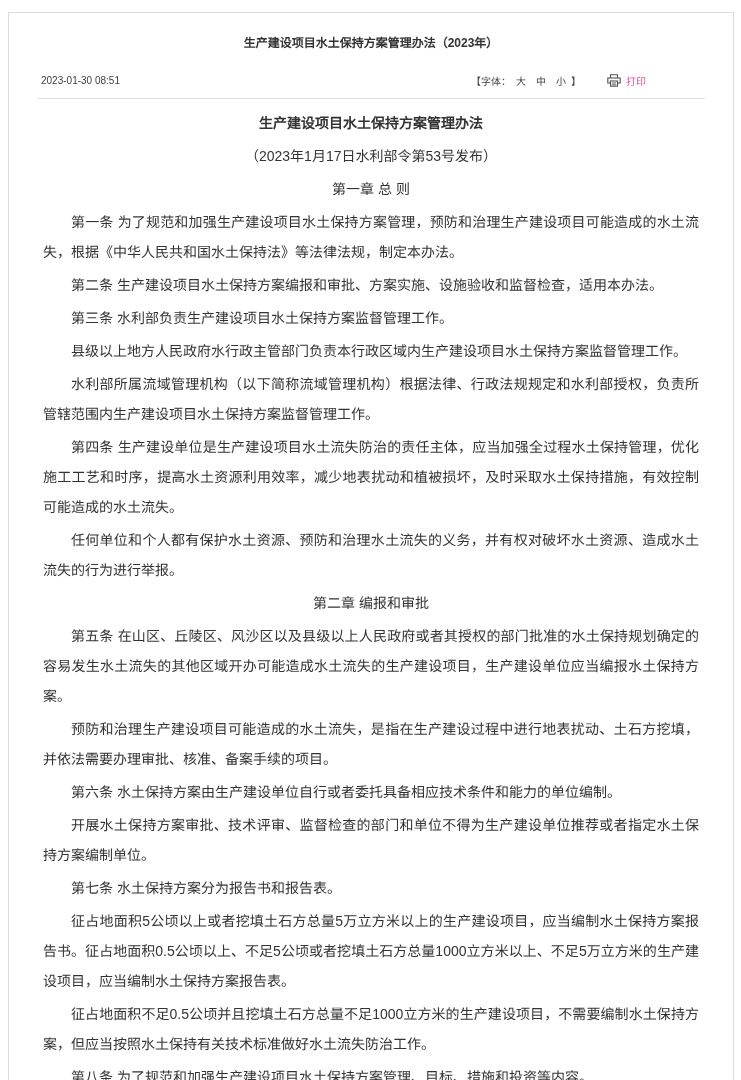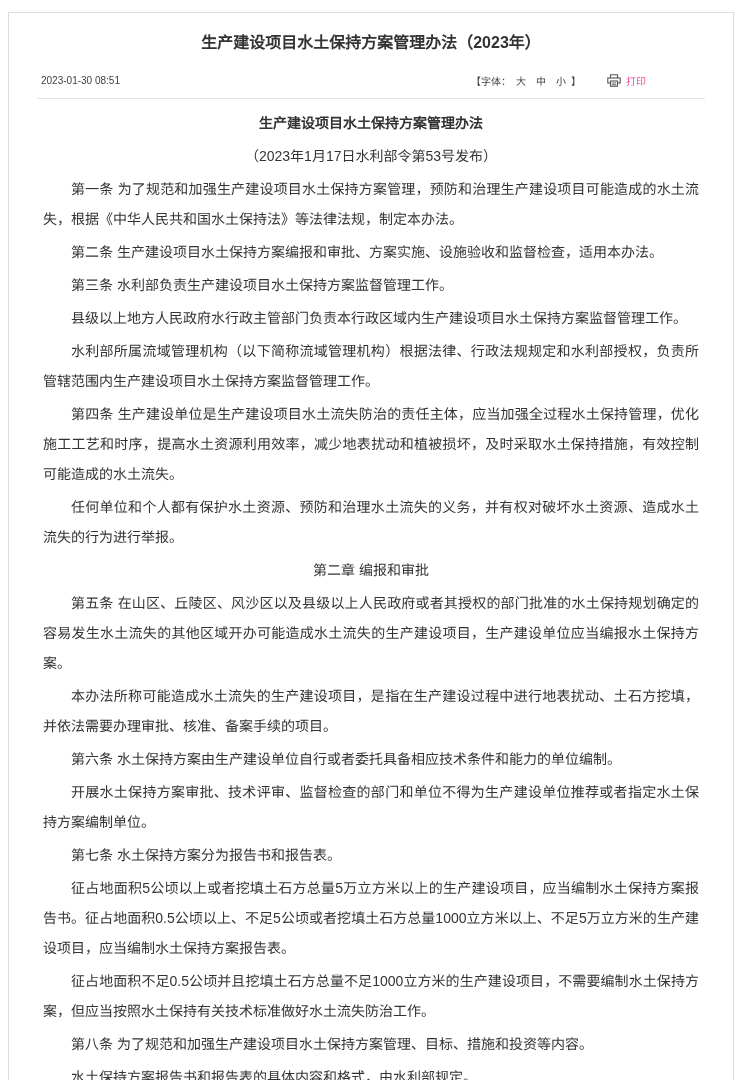--- a/index.html
+++ b/index.html
@@ -13,21 +13,21 @@
   }
   .card {
     box-sizing: border-box;
     margin: 12px 7px 0 8px;
     border: 1px solid #dcdcdc;
     background: #ffffff;
     min-height: 1100px;
     padding: 0 30px 40px 30px;
   }
   .page-title {
-    font-size: 16px;
+    font-size: 12px;
     font-weight: bold;
     color: #333333;
     text-align: center;
     margin: 18px 0 0 0;
     line-height: 24px;
   }
   .meta-row {
     display: flex;
     justify-content: space-between;
     align-items: center;
@@ -109,30 +109,31 @@
       </span>
     </span>
   </div>
 
   <hr class="divider">
 
   <div class="article">
     <p class="doc-title">生产建设项目水土保持方案管理办法</p>
     <p class="doc-subtitle">（2023年1月17日水利部令第53号发布）</p>
     <div id="article-blocks">
+        <p class="chapter">第一章 总 则</p>
         <p class="para">第一条 为了规范和加强生产建设项目水土保持方案管理，预防和治理生产建设项目可能造成的水土流失，根据《中华人民共和国水土保持法》等法律法规，制定本办法。</p>
         <p class="para">第二条 生产建设项目水土保持方案编报和审批、方案实施、设施验收和监督检查，适用本办法。</p>
         <p class="para">第三条 水利部负责生产建设项目水土保持方案监督管理工作。</p>
         <p class="para">县级以上地方人民政府水行政主管部门负责本行政区域内生产建设项目水土保持方案监督管理工作。</p>
         <p class="para">水利部所属流域管理机构（以下简称流域管理机构）根据法律、行政法规规定和水利部授权，负责所管辖范围内生产建设项目水土保持方案监督管理工作。</p>
         <p class="para">第四条 生产建设单位是生产建设项目水土流失防治的责任主体，应当加强全过程水土保持管理，优化施工工艺和时序，提高水土资源利用效率，减少地表扰动和植被损坏，及时采取水土保持措施，有效控制可能造成的水土流失。</p>
         <p class="para">任何单位和个人都有保护水土资源、预防和治理水土流失的义务，并有权对破坏水土资源、造成水土流失的行为进行举报。</p>
         <p class="chapter">第二章 编报和审批</p>
         <p class="para">第五条 在山区、丘陵区、风沙区以及县级以上人民政府或者其授权的部门批准的水土保持规划确定的容易发生水土流失的其他区域开办可能造成水土流失的生产建设项目，生产建设单位应当编报水土保持方案。</p>
-        <p class="para">本办法所称可能造成水土流失的生产建设项目，是指在生产建设过程中进行地表扰动、土石方挖填，并依法需要办理审批、核准、备案手续的项目。</p>
+        <p class="para">预防和治理生产建设项目可能造成的水土流失，是指在生产建设过程中进行地表扰动、土石方挖填，并依法需要办理审批、核准、备案手续的项目。</p>
         <p class="para">第六条 水土保持方案由生产建设单位自行或者委托具备相应技术条件和能力的单位编制。</p>
         <p class="para">开展水土保持方案审批、技术评审、监督检查的部门和单位不得为生产建设单位推荐或者指定水土保持方案编制单位。</p>
         <p class="para">第七条 水土保持方案分为报告书和报告表。</p>
         <p class="para">征占地面积5公顷以上或者挖填土石方总量5万立方米以上的生产建设项目，应当编制水土保持方案报告书。征占地面积0.5公顷以上、不足5公顷或者挖填土石方总量1000立方米以上、不足5万立方米的生产建设项目，应当编制水土保持方案报告表。</p>
         <p class="para">征占地面积不足0.5公顷并且挖填土石方总量不足1000立方米的生产建设项目，不需要编制水土保持方案，但应当按照水土保持有关技术标准做好水土流失防治工作。</p>
         <p class="para">第八条 为了规范和加强生产建设项目水土保持方案管理、目标、措施和投资等内容。</p>
         <p class="para">水土保持方案报告书和报告表的具体内容和格式，由水利部规定。</p>
       </div>
   </div>
 

